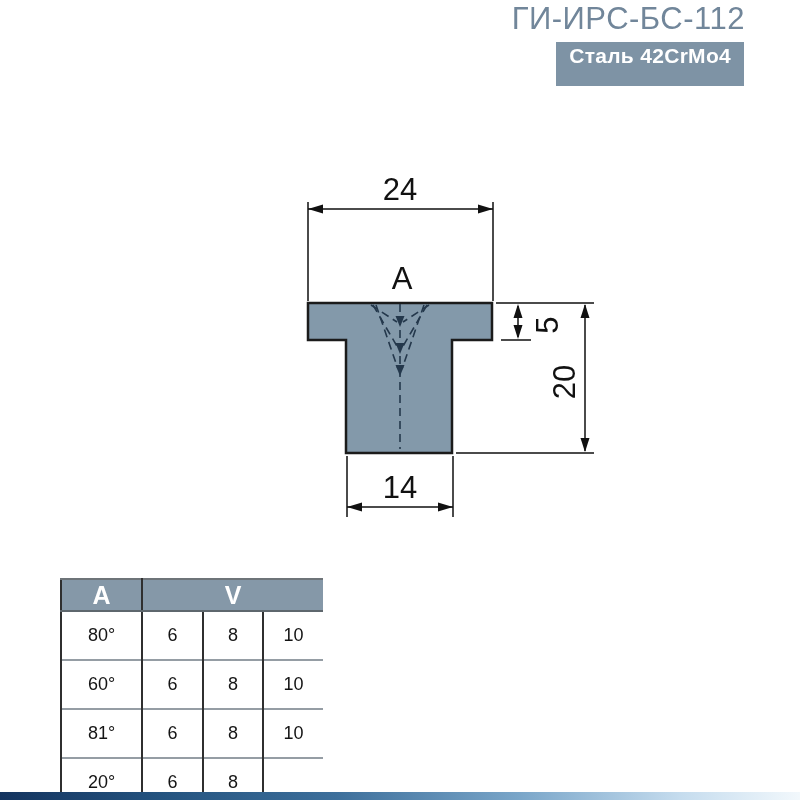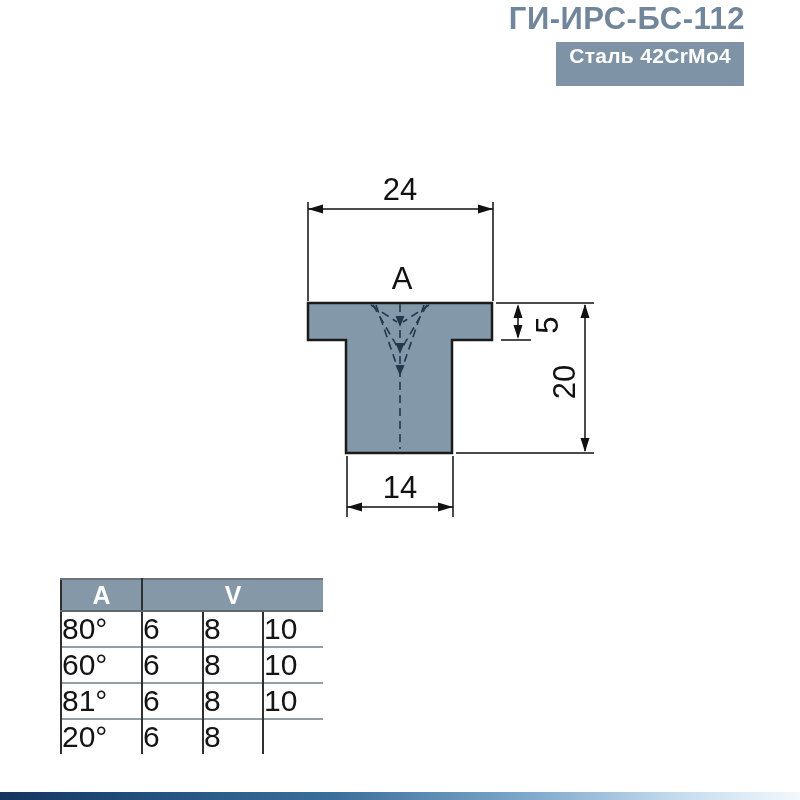--- a/index.html
+++ b/index.html
@@ -2,21 +2,21 @@
 <html><head>
 <meta charset="utf-8">
 <style>
   html, body { margin:0; padding:0; background:#ffffff; }
   body {
     width:800px; height:800px; position:relative; overflow:hidden;
     font-family:"Liberation Sans", sans-serif;
   }
   .page-title {
     position:absolute; top:1px; right:55px;
-    font-size:31px; font-weight:700; letter-spacing:0.5px;
+    font-size:31px; font-weight:400; letter-spacing:0.5px;
     color:#71869A; white-space:nowrap;
   }
   .material-badge {
     position:absolute; top:42px; right:56px; height:44px; line-height:28px;
     background:#7E93A5; color:#ffffff; font-weight:bold; font-size:21px;
     letter-spacing:0.3px; padding:0 13px; white-space:nowrap;
   }
   .drawing-svg { position:absolute; left:0; top:0; width:800px; height:800px; }
   .dim-text { font-family:"Liberation Sans", sans-serif; font-size:31px; fill:#111111; }
 
@@ -27,22 +27,22 @@
   .spec-table col.c-a  { width:81px; }
   .spec-table col.c-v1 { width:61px; }
   .spec-table col.c-v2 { width:60px; }
   .spec-table col.c-v3 { width:60px; }
   .spec-table th {
     background:#8598A8; color:#ffffff; font-size:25px; font-weight:bold;
     height:30px; text-align:center; padding:0;
     border-top:2px solid #6E7479; border-bottom:2px solid #5E676D;
   }
   .spec-table td {
-    font-size:30px; color:#141414; text-align:left;
-    height:31px; padding:0; background:#ffffff;
+    font-size:18px; color:#141414; text-align:center;
+    height:31px; padding:8px; background:#ffffff;
   }
   .spec-table .bl { border-left:2px solid #2F2F2F; }
   .spec-table .br { border-right:2px solid #2F2F2F; }
   .spec-table tbody tr + tr td { border-top:2px solid #959DA4; }
   .footer-bar {
     position:absolute; left:0; right:0; bottom:0; height:8px;
     background:linear-gradient(90deg,#14345F 0%,#24537F 20%,#3D6F9B 42%,#7AA6C9 65%,#C5DCEE 85%,#F2F8FC 100%);
   }
 </style>
 </head>

